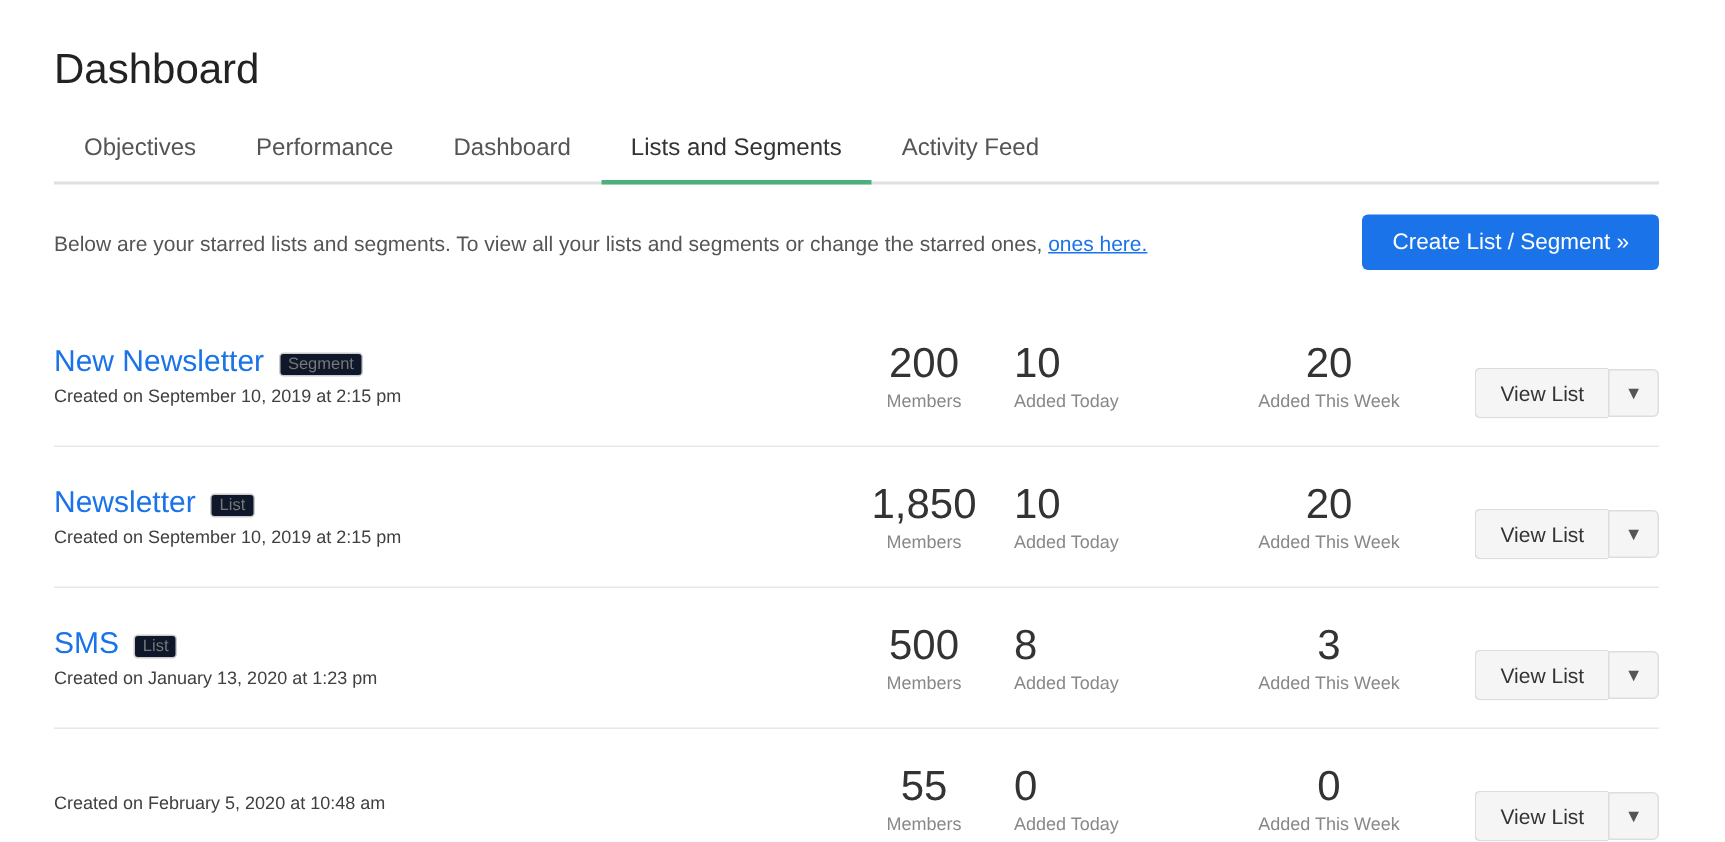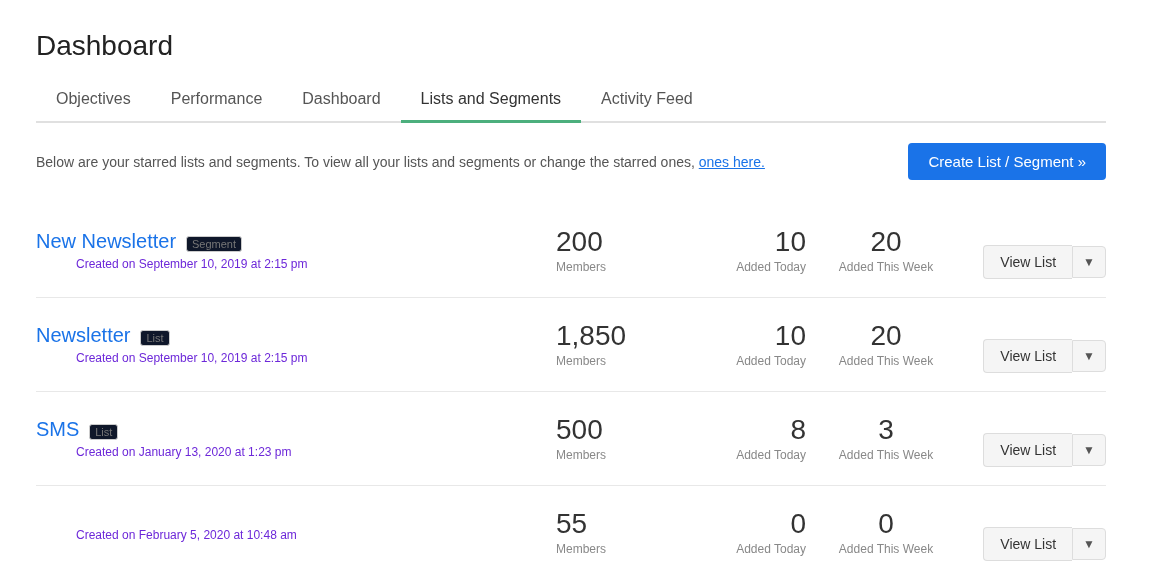--- a/index.html
+++ b/index.html
@@ -83,24 +83,25 @@
     }
     .list-row:last-child {
       border-bottom: none;
     }
     .col-name {
       flex: 1;
       min-width: 300px;
     }
     .col-members {
       width: 120px;
+      text-align: center;
     }
     .col-added-today {
       width: 130px;
-      text-align: right;
+      text-align: left;
     }
     .col-added-week {
       width: 160px;
       text-align: center;
     }
     .col-action {
       width: 140px;
       text-align: right;
     }
     .item-name {
@@ -116,23 +117,22 @@
       border: 1px solid #ccc;
       border-radius: 3px;
       padding: 1px 5px;
       margin-left: 6px;
       vertical-align: middle;
       font-weight: 400;
       background: #0f172a;
     }
     .item-created {
       font-size: 12px;
-      color: #6d28d9;
+      color: #404040;
       margin-top: 4px;
-      margin-left: 40px;
     }
     .stat-number {
       font-size: 28px;
       font-weight: 400;
       color: #333;
       line-height: 1.1;
     }
     .stat-label {
       font-size: 12px;
       color: #888;

